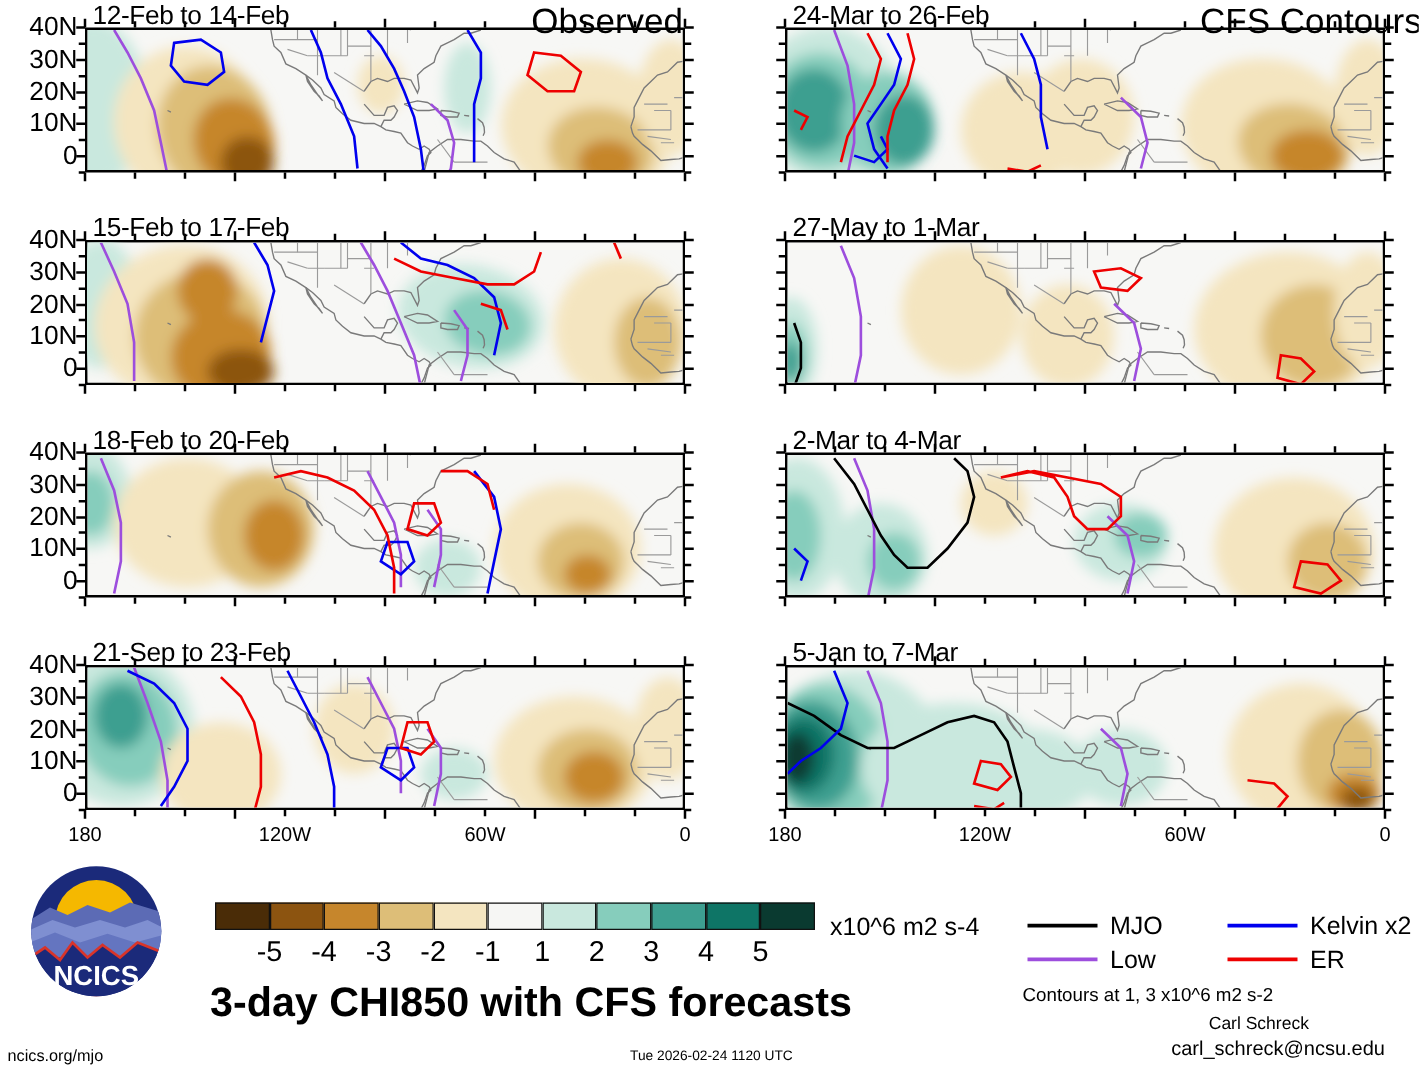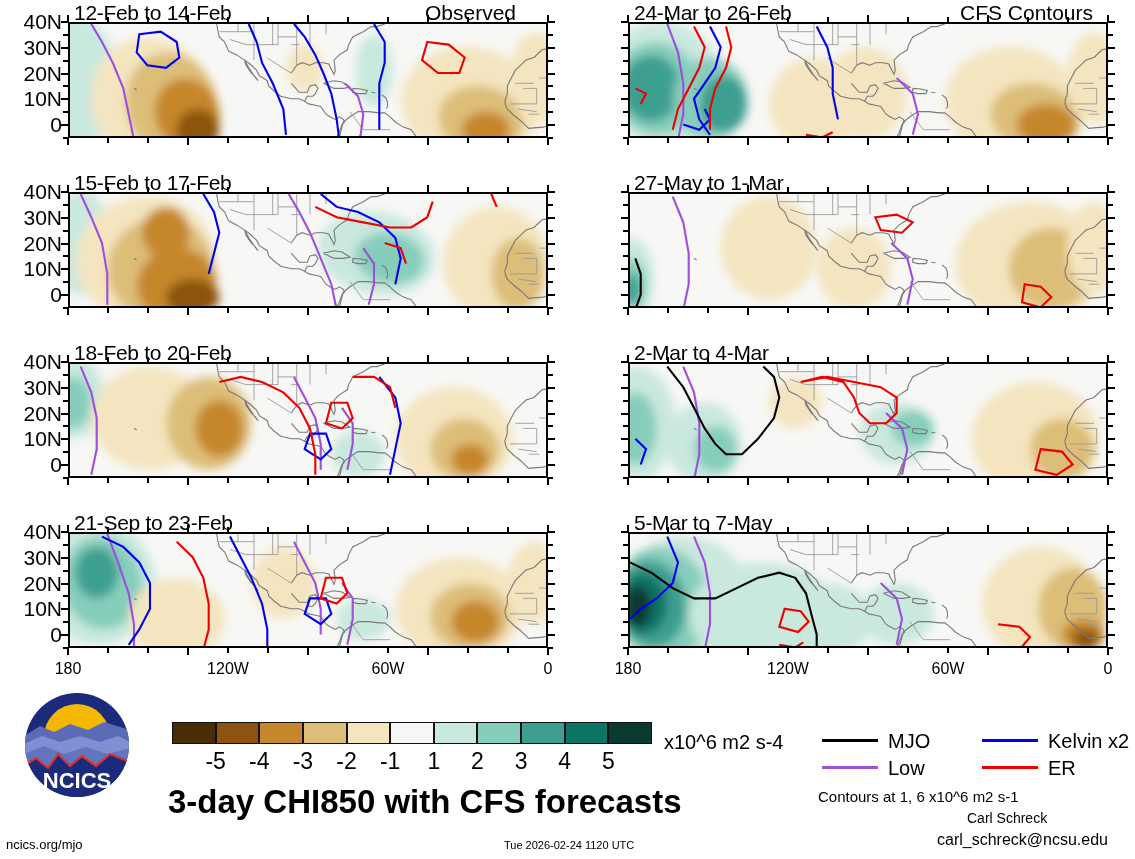--- a/index.html
+++ b/index.html
@@ -1,21 +1,21 @@
 <!DOCTYPE html>
 <html><head>
 <meta charset="utf-8">
 <style>
   html,body{margin:0;padding:0;background:#ffffff;}
   body{width:1135px;height:859px;position:relative;overflow:hidden;
        font-family:"Liberation Sans","DejaVu Sans",sans-serif;color:#000;}
   .panel{position:absolute;}
   .maprect{position:absolute;border:2px solid #000;box-sizing:border-box;overflow:hidden;background:#f7f7f5;}
   .ptitle{position:absolute;font-size:21px;letter-spacing:-0.3px;white-space:nowrap;}
-  .ptitle-r{position:absolute;font-size:21px;white-space:nowrap;}
+  .ptitle-r{position:absolute;font-size:28px;white-space:nowrap;}
   .ylab{position:absolute;font-size:21px;text-align:right;width:60px;white-space:nowrap;}
   .xlab{position:absolute;font-size:16px;white-space:nowrap;}
   .tickb{position:absolute;background:#000;}
   svg{display:block;}
   .cbcell{position:absolute;top:0;height:22px;border:1px solid #111;box-sizing:border-box;}
   .cblab{position:absolute;font-size:23px;text-align:center;white-space:nowrap;}
   .cbunit{position:absolute;font-size:20px;white-space:nowrap;}
   .legtext{position:absolute;font-size:20px;white-space:nowrap;}
   .legline{position:absolute;height:3px;}
   .maintitle{position:absolute;font-size:33px;font-weight:bold;white-space:nowrap;}
@@ -882,21 +882,21 @@
     <div class="tickb" style="top: 425.444px; height: 2px; width: 5px; left: 623px;"></div>
     <div class="tickb" style="top: 425.444px; height: 2px; width: 5px; left: 1108px;"></div>
     <div class="tickb" style="top: 438.333px; height: 2px; width: 7px; left: 621px;"></div>
     <div class="tickb" style="top: 438.333px; height: 2px; width: 7px; left: 1108px;"></div>
     <div class="tickb" style="top: 451.222px; height: 2px; width: 5px; left: 623px;"></div>
     <div class="tickb" style="top: 451.222px; height: 2px; width: 5px; left: 1108px;"></div>
     <div class="tickb" style="top: 464.111px; height: 2px; width: 7px; left: 621px;"></div>
     <div class="tickb" style="top: 464.111px; height: 2px; width: 7px; left: 1108px;"></div>
     <div class="tickb" style="top: 477px; height: 2px; width: 5px; left: 623px;"></div>
     <div class="tickb" style="top: 477px; height: 2px; width: 5px; left: 1108px;"></div>
-    <div class="ptitle" style="left: 634px; top: 511px;">5-Mar to 7-May</div>
+    <div class="ptitle" style="left: 634px; top: 511px;">5-Jan to 7-Mar</div>
     <div class="maprect" style="left: 628px; top: 532px; width: 480px; height: 116px;">
       <svg width="480" height="116" viewBox="0 0 480 116">
         <defs>
           <filter id="blur7" x="-30%" y="-30%" width="160%" height="160%">
             <feGaussianBlur stdDeviation="5"></feGaussianBlur>
           </filter>
         </defs>
         <rect width="480" height="116" fill="#f7f7f5"></rect>
         <g filter="url(#blur7)">
           <ellipse cx="53.3" cy="69.6" rx="69.3" ry="67.0" fill="#c9e8de" transform="rotate(-10 53.3 69.6)"></ellipse>
@@ -1044,21 +1044,21 @@
     <div class="legline" style="left: 822px; top: 739px; width: 56px; background: rgb(0, 0, 0);"></div>
     <div class="legtext" style="left: 888px; top: 730px;">MJO</div>
     <div class="legline" style="left: 822px; top: 766px; width: 56px; background: rgb(157, 78, 221);"></div>
     <div class="legtext" style="left: 888px; top: 757px;">Low</div>
     <div class="legline" style="left: 982px; top: 739px; width: 56px; background: rgb(0, 0, 238);"></div>
     <div class="legtext" style="left: 1048px; top: 730px;">Kelvin x2</div>
     <div class="legline" style="left: 982px; top: 766px; width: 56px; background: rgb(238, 0, 0);"></div>
     <div class="legtext" style="left: 1048px; top: 757px;">ER</div>
   </div>
 
-<div class="contnote" style="left:818px;top:788px;">Contours at 1, 6 x10^6 m2 s-1</div>
+<div class="contnote" style="left:818px;top:788px;">Contours at 1, 3 x10^6 m2 s-2</div>
 <div class="credit" style="left:967px;top:810px;">Carl Schreck</div>
 <div class="email" style="left:937px;top:831px;">carl_schreck@ncsu.edu</div>
 
 <div class="maintitle" style="left:168px;top:783px;">3-day CHI850 with CFS forecasts</div>
 <div class="foot" style="left:6px;top:837px;">ncics.org/mjo</div>
 <div class="footsm" style="left:504px;top:839px;">Tue 2026-02-24 1120 UTC</div>
 
 <div class="panel" style="left:24px;top:692px;width:106px;height:106px;">
   <svg width="106" height="106" viewBox="0 0 106 106">
     <defs>

